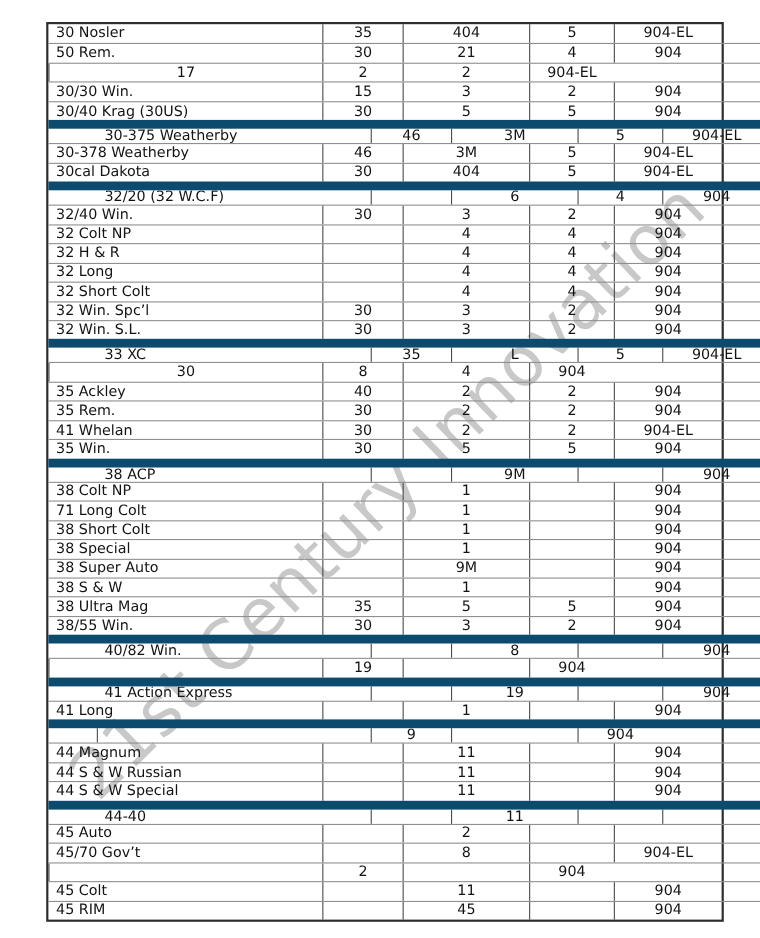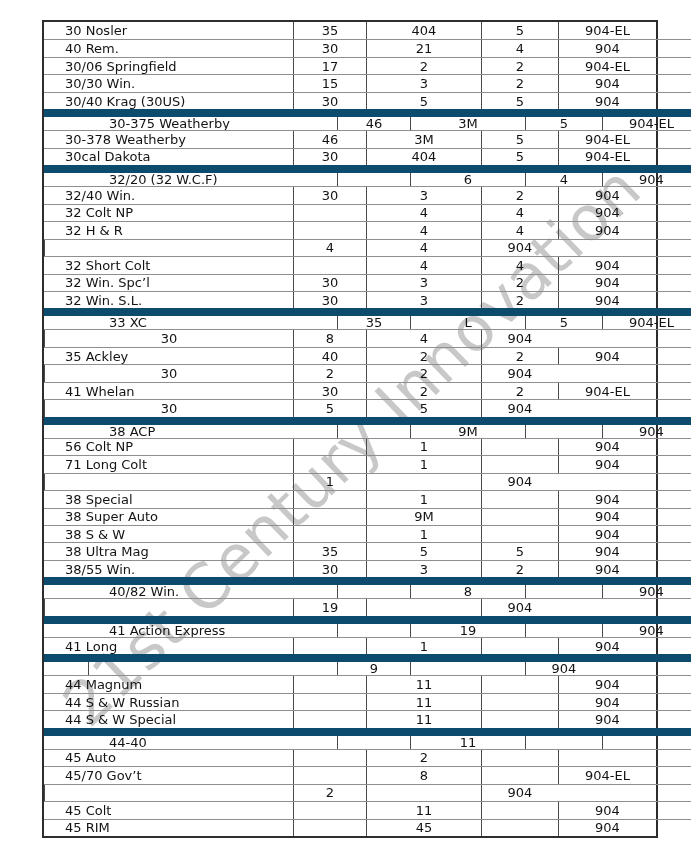--- a/index.html
+++ b/index.html
@@ -59,45 +59,43 @@
     font-size: 13px;
     line-height: 1;
     color: #131313;
     overflow: hidden;
     white-space: nowrap;
   }
   .t-cell.name {
     border-left: none;
     justify-content: flex-start;
     padding-left: 7px;
-    margin-left: 14px;
   }
 </style>
 </head>
 <body>
 
 <div class="page">
   <div class="watermark" style="color: rgb(200, 200, 200);">21st Century Innovation</div>
   <div class="ammo-table" id="ammo-table">
       <div class="t-row">
         <div class="t-cell name">30 Nosler</div>
         <div class="t-cell">35</div>
         <div class="t-cell">404</div>
         <div class="t-cell">5</div>
         <div class="t-cell">904-EL</div>
       </div>
       <div class="t-row">
-        <div class="t-cell name">40 Rem.</div>
+        <div class="t-cell name">50 Rem.</div>
         <div class="t-cell">30</div>
         <div class="t-cell">21</div>
         <div class="t-cell">4</div>
         <div class="t-cell">904</div>
       </div>
       <div class="t-row">
-        <div class="t-cell name">30/06 Springfield</div>
         <div class="t-cell">17</div>
         <div class="t-cell">2</div>
         <div class="t-cell">2</div>
         <div class="t-cell">904-EL</div>
       </div>
       <div class="t-row">
         <div class="t-cell name">30/30 Win.</div>
         <div class="t-cell">15</div>
         <div class="t-cell">3</div>
         <div class="t-cell">2</div>
@@ -153,20 +151,21 @@
         <div class="t-cell">904</div>
       </div>
       <div class="t-row">
         <div class="t-cell name">32 H &amp; R</div>
         <div class="t-cell"></div>
         <div class="t-cell">4</div>
         <div class="t-cell">4</div>
         <div class="t-cell">904</div>
       </div>
       <div class="t-row">
+        <div class="t-cell name">32 Long</div>
         <div class="t-cell"></div>
         <div class="t-cell">4</div>
         <div class="t-cell">4</div>
         <div class="t-cell">904</div>
       </div>
       <div class="t-row">
         <div class="t-cell name">32 Short Colt</div>
         <div class="t-cell"></div>
         <div class="t-cell">4</div>
         <div class="t-cell">4</div>
@@ -200,60 +199,63 @@
         <div class="t-cell">904</div>
       </div>
       <div class="t-row">
         <div class="t-cell name">35 Ackley</div>
         <div class="t-cell">40</div>
         <div class="t-cell">2</div>
         <div class="t-cell">2</div>
         <div class="t-cell">904</div>
       </div>
       <div class="t-row">
+        <div class="t-cell name">35 Rem.</div>
         <div class="t-cell">30</div>
         <div class="t-cell">2</div>
         <div class="t-cell">2</div>
         <div class="t-cell">904</div>
       </div>
       <div class="t-row">
         <div class="t-cell name">41 Whelan</div>
         <div class="t-cell">30</div>
         <div class="t-cell">2</div>
         <div class="t-cell">2</div>
         <div class="t-cell">904-EL</div>
       </div>
       <div class="t-row">
+        <div class="t-cell name">35 Win.</div>
         <div class="t-cell">30</div>
         <div class="t-cell">5</div>
         <div class="t-cell">5</div>
         <div class="t-cell">904</div>
       </div>
       <div class="t-row thick">
         <div class="t-cell name">38 ACP</div>
         <div class="t-cell"></div>
         <div class="t-cell">9M</div>
         <div class="t-cell"></div>
         <div class="t-cell">904</div>
       </div>
       <div class="t-row">
-        <div class="t-cell name">56 Colt NP</div>
+        <div class="t-cell name">38 Colt NP</div>
         <div class="t-cell"></div>
         <div class="t-cell">1</div>
         <div class="t-cell"></div>
         <div class="t-cell">904</div>
       </div>
       <div class="t-row">
         <div class="t-cell name">71 Long Colt</div>
         <div class="t-cell"></div>
         <div class="t-cell">1</div>
         <div class="t-cell"></div>
         <div class="t-cell">904</div>
       </div>
       <div class="t-row">
+        <div class="t-cell name">38 Short Colt</div>
         <div class="t-cell"></div>
         <div class="t-cell">1</div>
         <div class="t-cell"></div>
         <div class="t-cell">904</div>
       </div>
       <div class="t-row">
         <div class="t-cell name">38 Special</div>
         <div class="t-cell"></div>
         <div class="t-cell">1</div>
         <div class="t-cell"></div>

